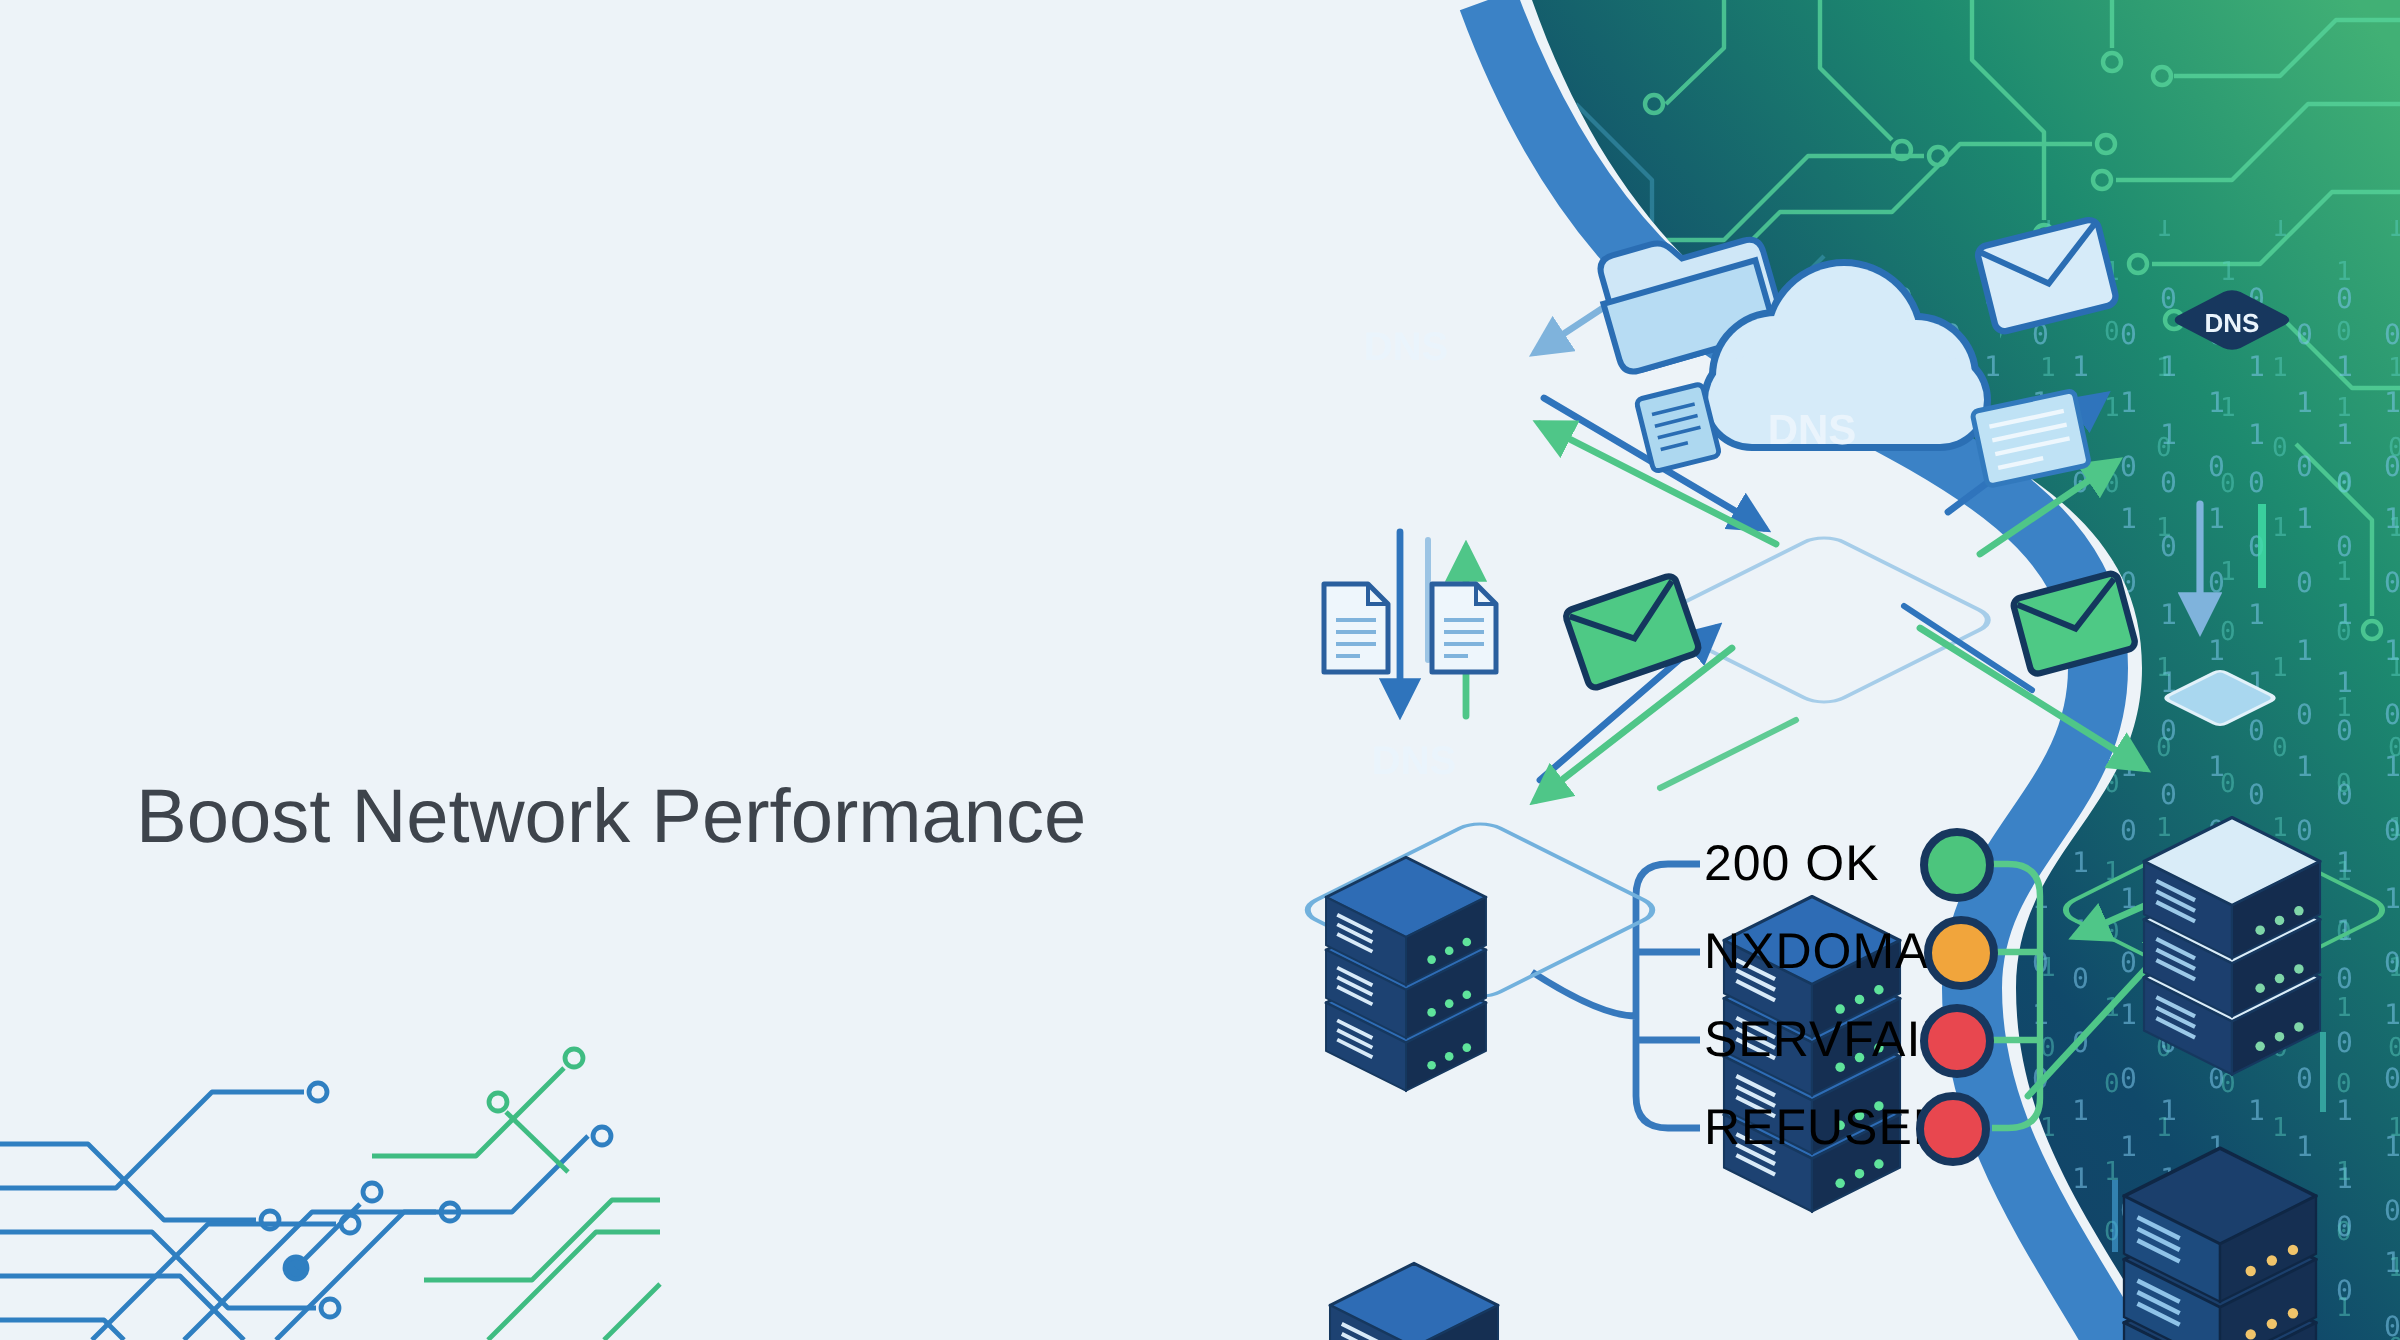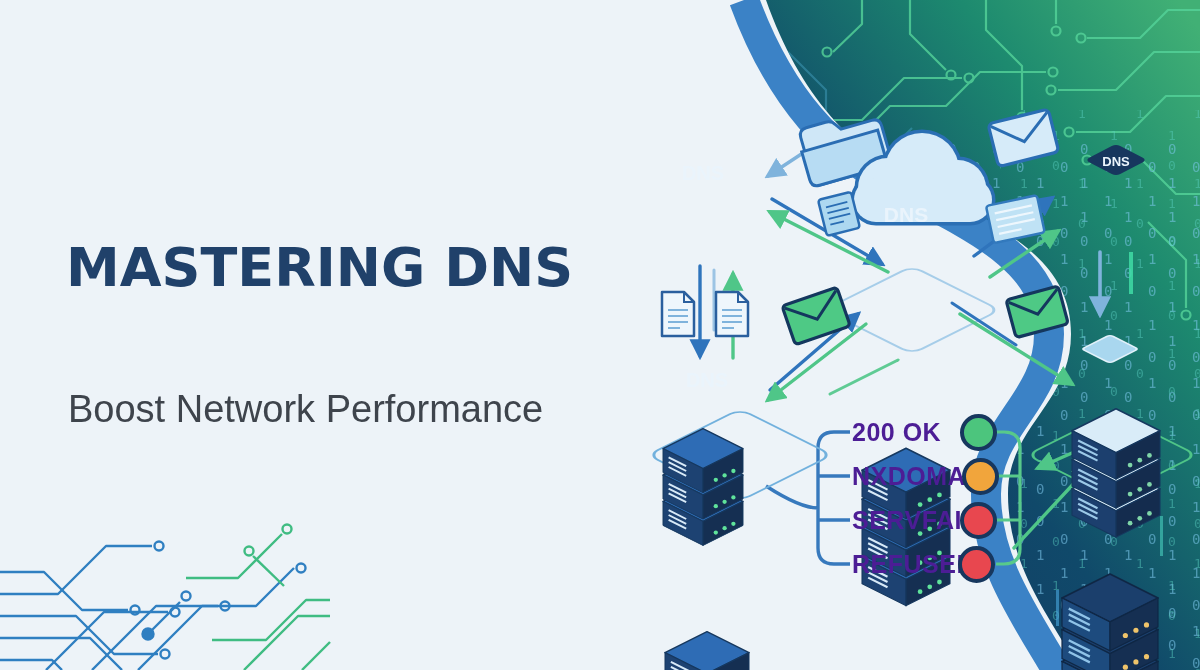--- a/index.html
+++ b/index.html
@@ -8,22 +8,22 @@
   #scene{position:absolute;left:0;top:0;}
   .title{position:absolute;left:66px;top:234px;color:#20416a;
          font-family:"DejaVu Sans",sans-serif;font-weight:bold;
          font-size:54px;line-height:67px;letter-spacing:0px;white-space:nowrap;}
   .subtitle{position:absolute;left:68px;top:388px;color:#3e444c;
          font-family:"Liberation Sans",sans-serif;font-weight:400;
          font-size:38px;white-space:nowrap;}
   .legend{position:absolute;left:852px;top:0;width:200px;height:670px;pointer-events:none;}
   .lg-row{position:absolute;left:0;width:200px;height:36px;}
   .lg-label{position:absolute;left:0;top:0;line-height:36px;
-         font-family:"Liberation Sans",sans-serif;font-weight:bold;
-         font-size:25px;color:#4c1d95;letter-spacing:.5px;white-space:nowrap;}
+         font-family:"Liberation Sans",sans-serif;font-weight:normal;
+         font-size:25px;color:#000000;letter-spacing:.5px;white-space:nowrap;}
   .dot{position:absolute;top:0;width:29px;height:29px;border-radius:50%;
          border:4px solid #17375e;}
   svg text.srv-label{font-family:"Liberation Sans",sans-serif;font-weight:bold;fill:#eaf4fc;}
 </style>
 </head>
 <body>
 
 <div id="stage">
 
 <svg id="scene" width="1200" height="670" viewBox="0 0 1200 670">
@@ -267,21 +267,20 @@
   <rect x="-22" y="-22" width="44" height="44" rx="6" transform="translate(1116,160) scale(1,0.52) rotate(45)" fill="#17375e"></rect>
   <rect x="-20" y="-20" width="40" height="40" rx="4" transform="translate(1110,349) scale(1,0.5) rotate(45)" fill="#a9d7ef" stroke="#e2f1fa" stroke-width="2.5"></rect>
 
   <text class="srv-label" x="703" y="180" font-size="20" text-anchor="middle">DNS</text>
   <text class="srv-label" x="906" y="222" font-size="21" text-anchor="middle">DNS</text>
   <text class="srv-label" x="707" y="387" font-size="20" text-anchor="middle">DNS</text>
   <text class="srv-label" x="1116" y="166" font-size="13" text-anchor="middle">DNS</text>
 </svg>
 
 <div class="title">
-  <div>MASTERING DNS</div>
 </div>
 <div class="subtitle">Boost Network Performance</div>
 
 <div class="legend">
   <div class="lg-row" style="top:414px">
     <span class="lg-label">200 OK</span>
     <div class="dot" style="left: 108px; background: rgb(76, 197, 125);"></div>
   </div>
   <div class="lg-row" style="top:458px">
     <span class="lg-label">NXDOMAIN</span>

